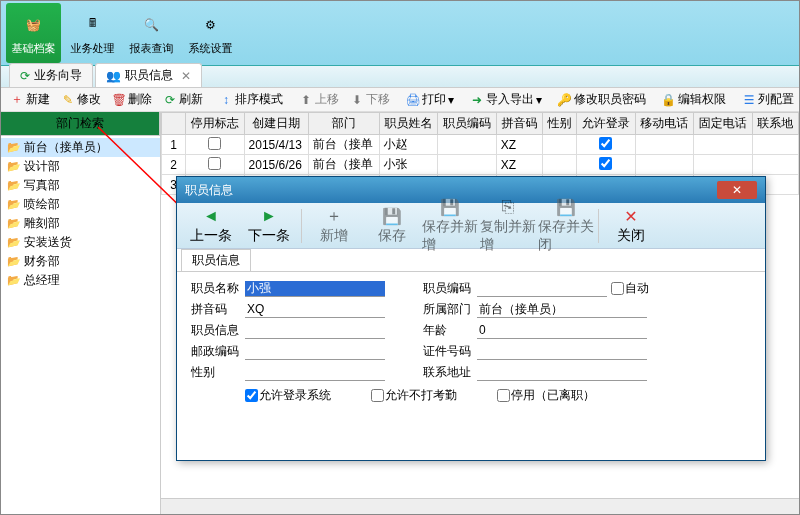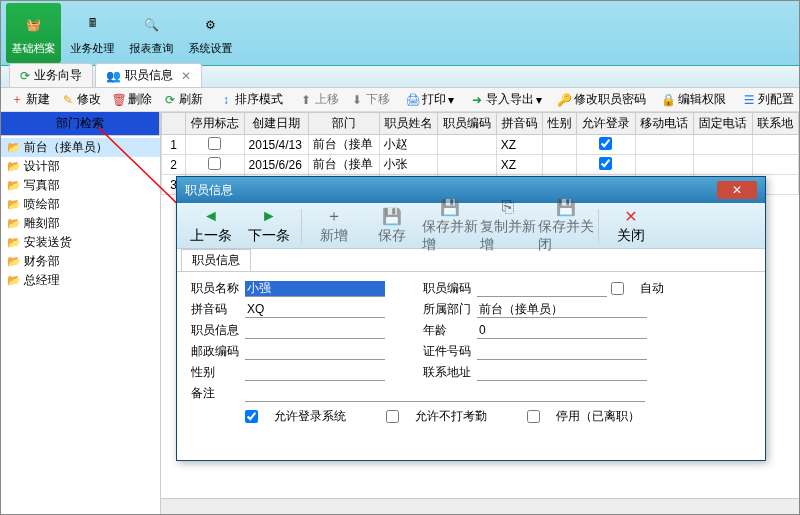--- a/index.html
+++ b/index.html
@@ -17,21 +17,21 @@
 
   .action-bar { height: 24px; background: #f6f6f6; border-bottom: 1px solid #ddd; display: flex; align-items: center; gap: 1px; padding: 0 4px; }
   .act { display: flex; align-items: center; gap: 2px; padding: 2px 5px; cursor: pointer; white-space: nowrap; }
   .act .ico { width: 14px; height: 14px; display: inline-flex; align-items: center; justify-content: center; }
   .sep { width: 1px; height: 16px; background: #ccc; margin: 0 2px; }
 
   .body-area { display: flex; height: calc(100% - 65px - 22px - 24px); }
   .sidebar { width: 160px; border-right: 1px solid #ccc; display: flex; flex-direction: column; }
   .side-tabs { display: flex; border-bottom: 1px solid #ccc; }
   .side-tab { flex: 1; text-align: center; padding: 3px 0; background: #eee; border-right: 1px solid #ccc; }
-  .side-tab.active { background: #1d4ed8; }
+  .side-tab.active { background: #15803d; }
   .tree { padding: 2px 0; }
   .tree-item { display: flex; align-items: center; gap: 3px; padding: 1px 6px; cursor: pointer; }
   .tree-item.selected { background: #cce8ff; }
   .folder-ico { color: #e6b800; font-size: 11px; }
 
   .main { flex: 1; display: flex; flex-direction: column; overflow: hidden; }
   .grid { border-collapse: collapse; width: 100%; }
   .grid th { background: #f0f0f0; border: 1px solid #ccc; padding: 2px 4px; font-weight: normal; text-align: center; }
   .grid td { border: 1px solid #ddd; padding: 1px 4px; text-align: left; height: 18px; }
   .grid td.center { text-align: center; }
@@ -46,21 +46,21 @@
   .dlg-tbtn .lbl { font-size: 14px; }
   .dlg-tbtn.dim { opacity: .55; }
   .dlg-tabs { display: flex; border-bottom: 1px solid #ccc; padding-left: 4px; }
   .dlg-tab { padding: 2px 10px; border: 1px solid #ccc; border-bottom: none; background: #fff; }
   .dlg-body { padding: 8px 14px; }
   .section-label { color: #2064a8; margin-bottom: 4px; display: block; }
   .form-row { display: flex; align-items: center; gap: 4px; margin-bottom: 4px; }
   .fld-label { width: 50px; text-align: left; }
   .fld-input { border: none; border-bottom: 1px solid #999; height: 16px; padding: 0 2px; }
   .fld-input.sel { background: #2b6cd4; color: #fff; }
-  .chk { display: flex; align-items: center; gap: 16px; }
+  .chk { display: flex; align-items: center; gap: 1px; }
 
   .red-line { position: absolute; pointer-events: none; }
 </style>
 </head>
 <body>
 
 <div class="top-toolbar">
   <div class="top-btn active">
     <div class="top-icon">🧺</div>
     <div class="top-label">基础档案</div>
@@ -346,24 +346,20 @@
       <span class="fld-label">证件号码</span>
       <input class="fld-input" style="width: 170px;">
     </div>
     <div class="form-row">
       <span class="fld-label">性别</span>
       <input class="fld-input" style="width: 140px;">
       <span style="width:30px;"></span>
       <span class="fld-label">联系地址</span>
       <input class="fld-input" style="width: 170px;">
     </div>
-    <div class="form-row">
-      <span class="fld-label">备注</span>
-      <input class="fld-input" style="width: 400px;">
-    </div>
     <div class="form-row" style="margin-top:6px; padding-left:54px; gap:40px;">
       <label class="chk">
           <input type="checkbox" checked="" style="">
           <span>允许登录系统</span>
         </label>
       <label class="chk">
           <input type="checkbox" style="">
           <span>允许不打考勤</span>
         </label>
       <label class="chk">

